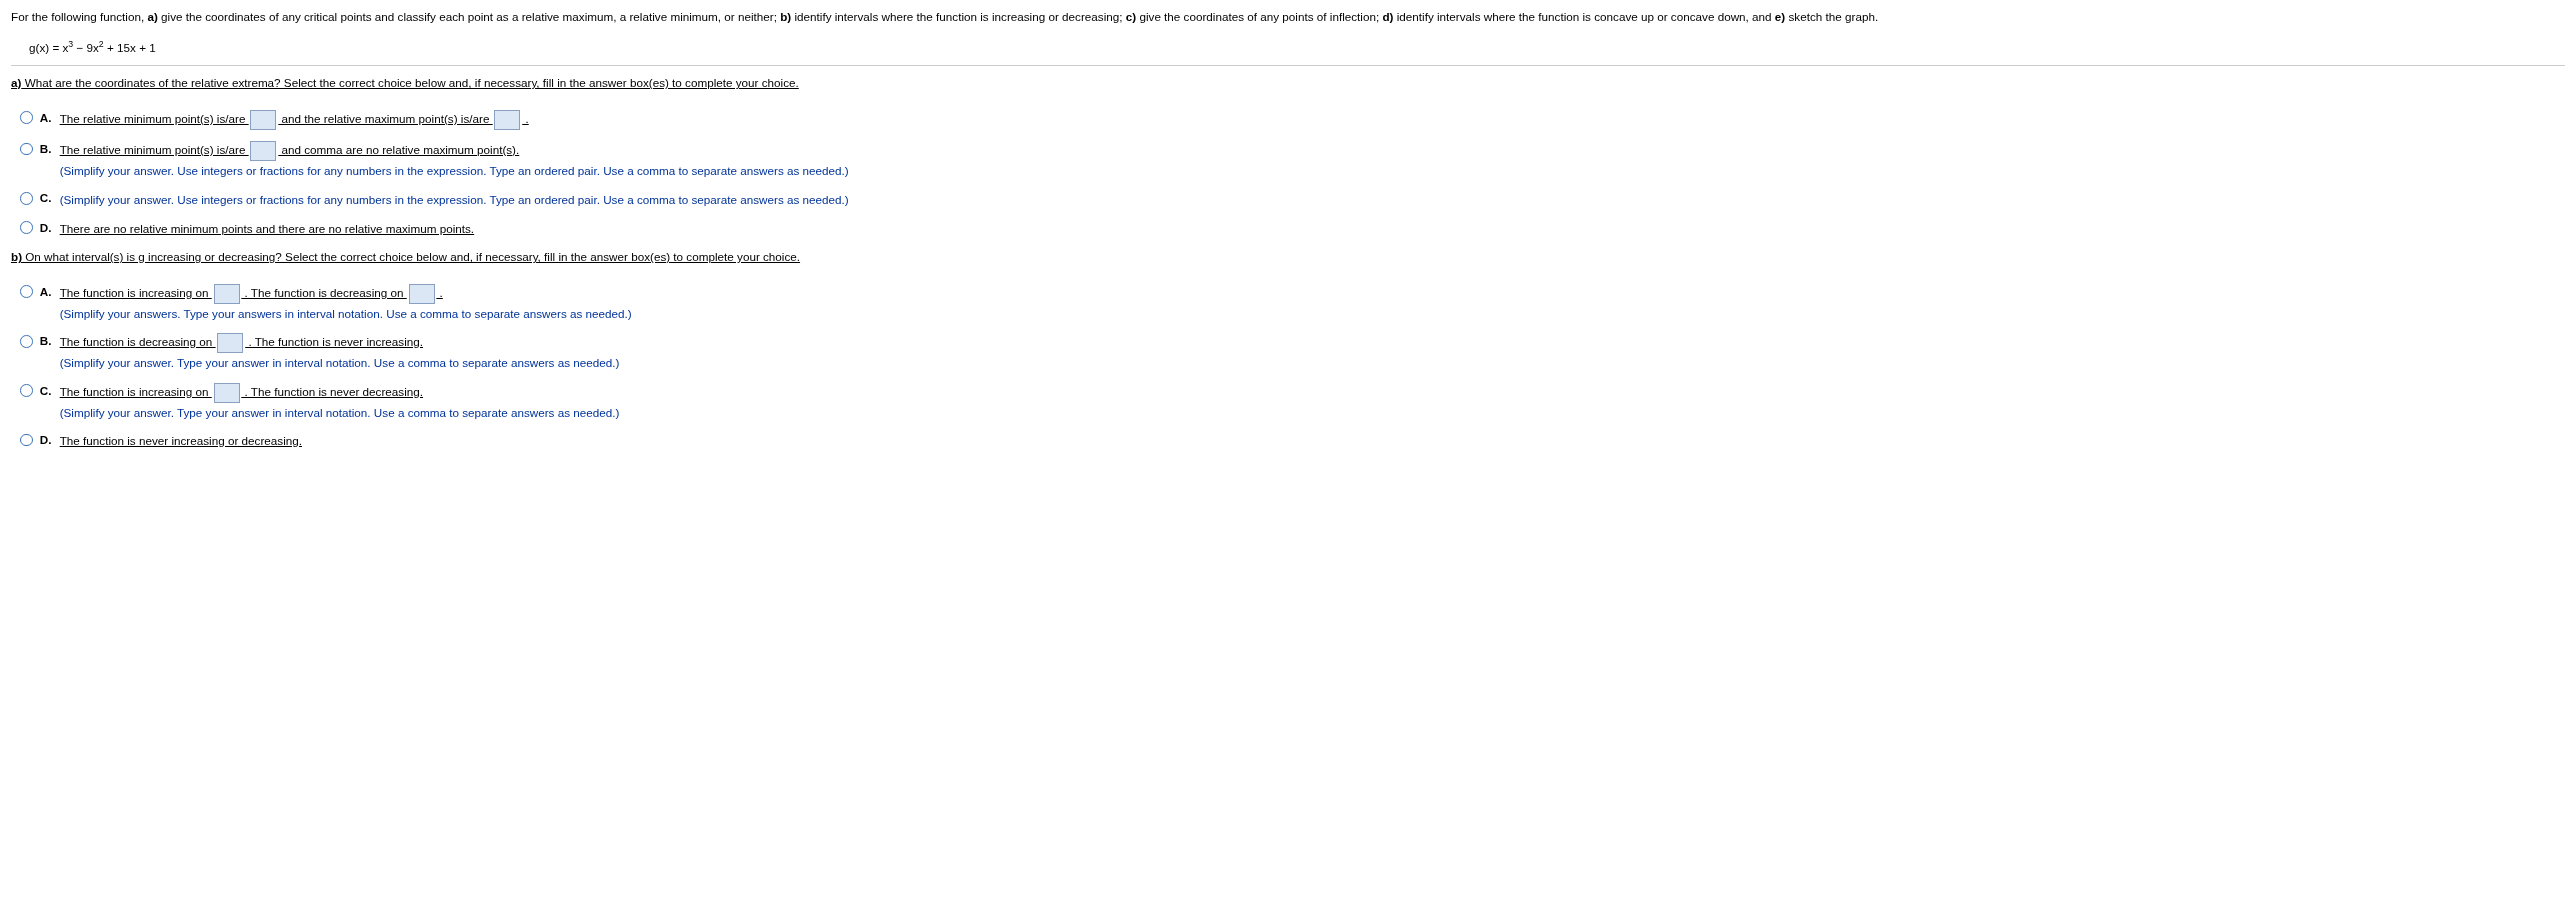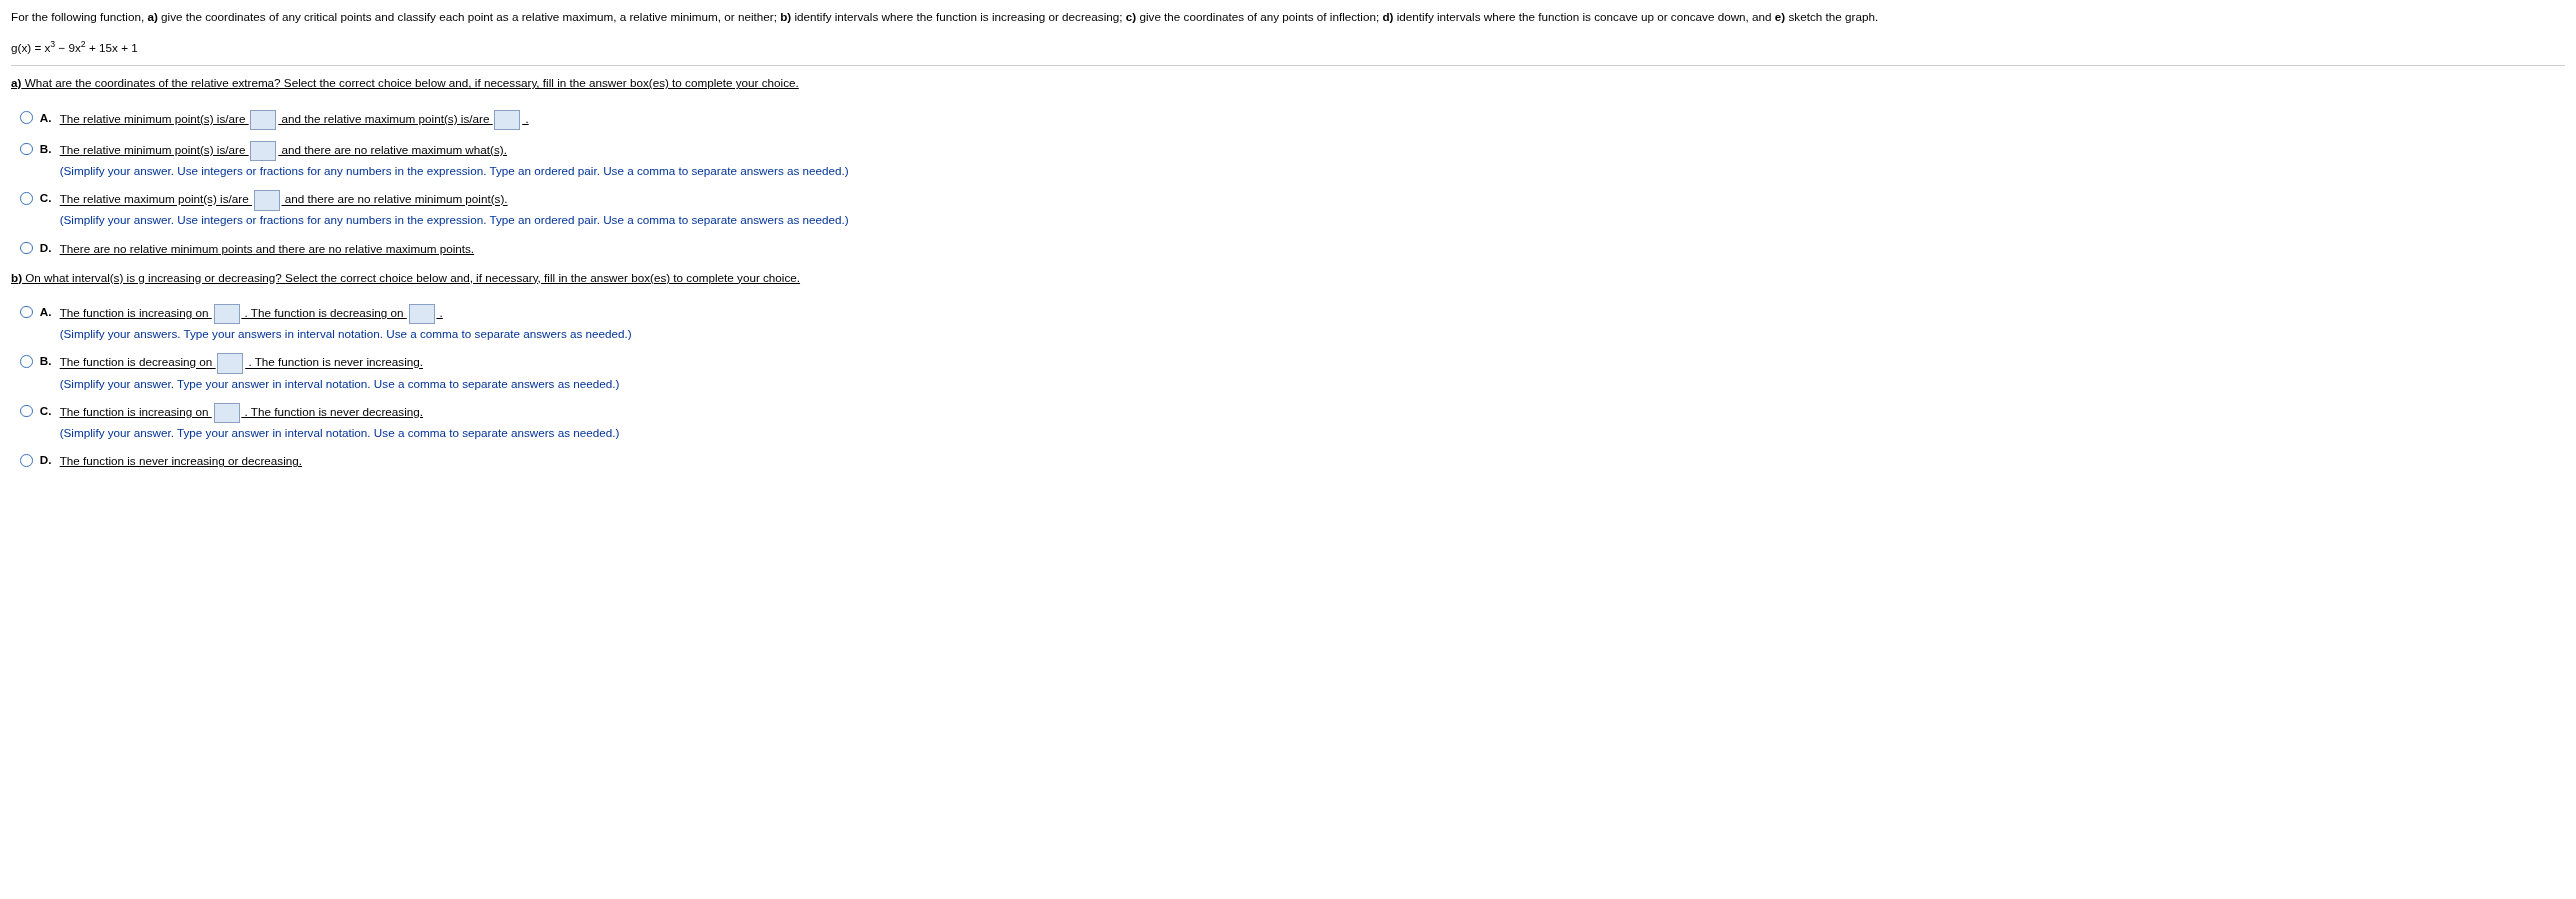--- a/index.html
+++ b/index.html
@@ -10,20 +10,21 @@
       color: #000;
       line-height: 1.4;
     }
     .intro {
       margin-bottom: 12.6px;
     }
     .bold {
       font-weight: bold;
     }
     .function {
+      margin-left: 18px;
       margin-bottom: 9px;
     }
     hr {
       border: none;
       border-top: 0.9px solid #ccc;
       margin: 5.4px 0 9px 0;
     }
     .question-line {
       margin: 9px 0 18px 0;
       text-decoration: underline;
@@ -104,35 +105,32 @@
     </div>
   </div>
 </div>
 
 <div class="choice-block">
   <div class="choice-row">
     <input type="radio" name="qa" class="radio" style="">
     <span class="choice-letter">B.</span>
     <div class="choice-content">
       <div class="choice-text">
-        <span>The relative minimum point(s) is/are </span><input class="inline-input" style=""><span> and there are no relative maximum what(s).</span>
+        <span>The relative minimum point(s) is/are </span><input class="inline-input" style=""><span> and comma are no relative maximum point(s).</span>
       </div>
       <div class="hint">(Simplify your answer. Use integers or fractions for any numbers in the expression. Type an ordered pair. Use a comma to separate answers as needed.)</div>
     </div>
   </div>
 </div>
 
 <div class="choice-block">
   <div class="choice-row">
     <input type="radio" name="qa" class="radio" style="">
     <span class="choice-letter">C.</span>
     <div class="choice-content">
-      <div class="choice-text">
-        <span>The relative maximum point(s) is/are </span><input class="inline-input" style=""><span> and there are no relative minimum point(s).</span>
-      </div>
       <div class="hint">(Simplify your answer. Use integers or fractions for any numbers in the expression. Type an ordered pair. Use a comma to separate answers as needed.)</div>
     </div>
   </div>
 </div>
 
 <div class="choice-block">
   <div class="choice-row">
     <input type="radio" name="qa" class="radio" style="">
     <span class="choice-letter">D.</span>
     <div class="choice-content">

